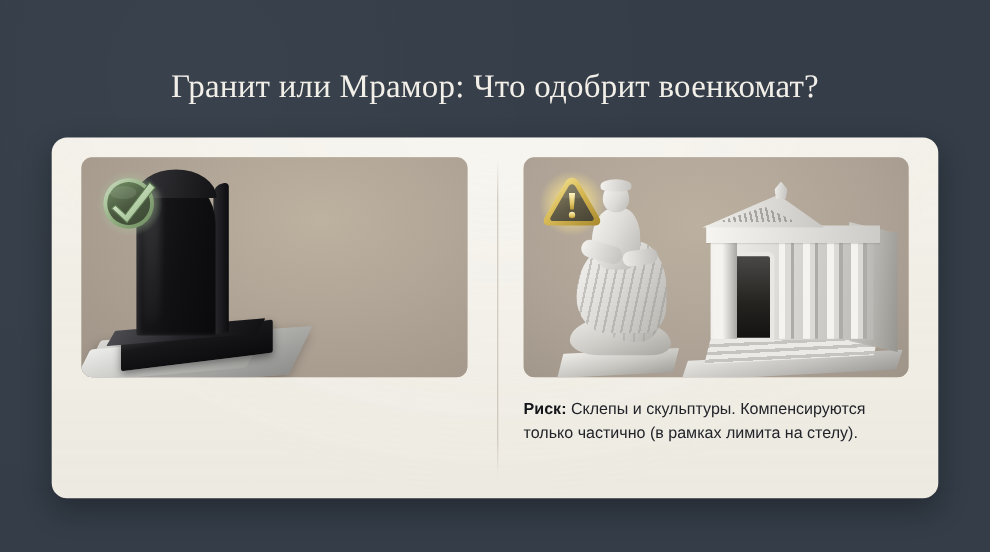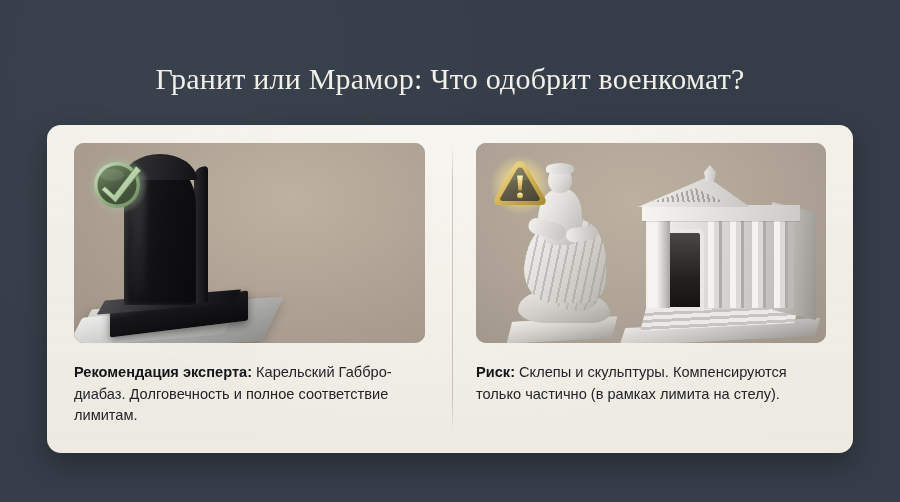--- a/index.html
+++ b/index.html
@@ -492,23 +492,20 @@
             <circle cx="30" cy="31" r="23" fill="url(#ringGreen)"></circle>
             <circle cx="30" cy="31" r="19.5" fill="url(#discGreen)"></circle>
             <path d="M18 32.5 L27 41 L49 12 L54 16.5 L28.5 48.5 L14.5 35.5 Z" fill="url(#tickGreen)" stroke="#5d7a50" stroke-width="1"></path>
             <ellipse cx="25" cy="21" rx="12" ry="6" fill="#ffffff" opacity="0.10"></ellipse>
           </svg>
         </span>
 
         <span class="visually-hidden">Чёрный гранитный памятник-стела на сером основании</span>
       </div>
 
-      <p class="caption">
-        <span class="lead">Рекомендация эксперта:</span><span> Карельский Габбро-диабаз. Долговечность и полное соответствие лимитам.</span>
-      </p>
     </div>
 
     <div class="col-divider"></div>
 
     <div class="card-col right">
 
       <div class="img-panel right-panel">
         <div class="panel-bg warm"></div>
 
         <div class="marble-scene">

